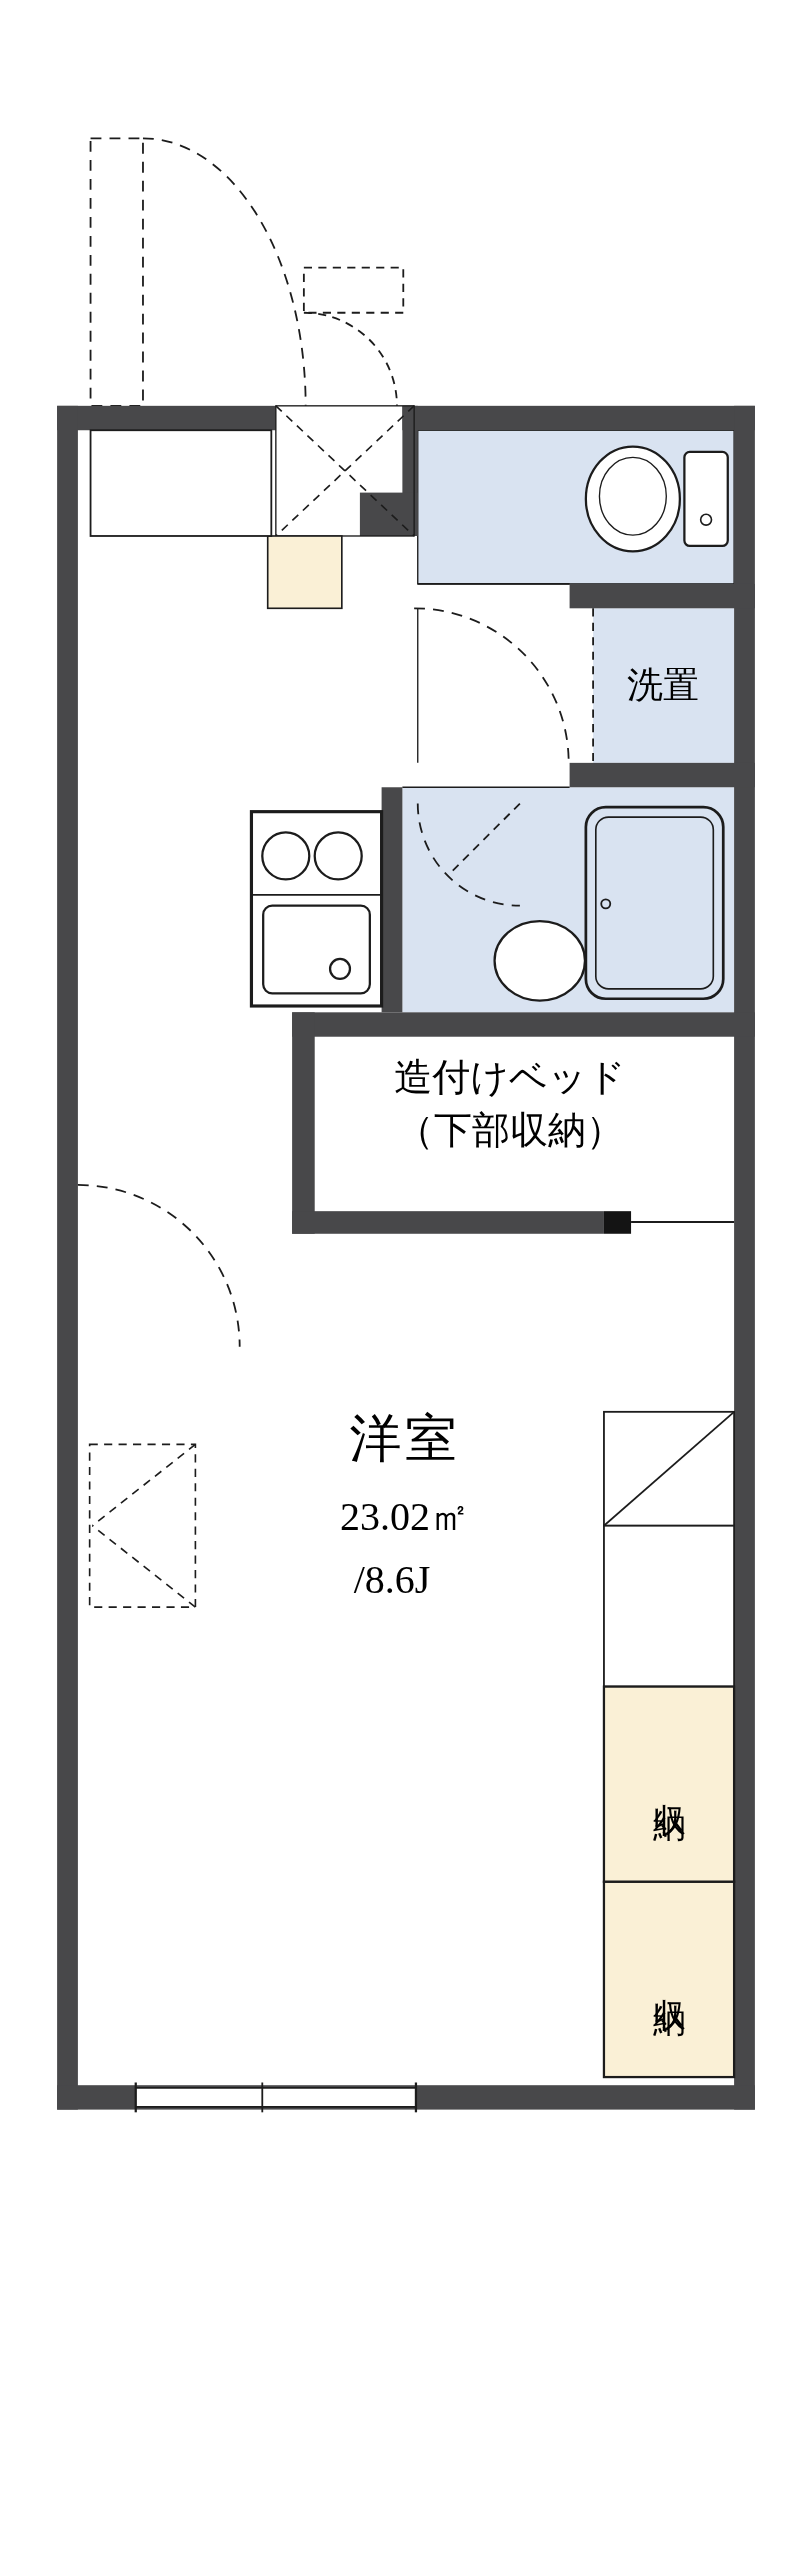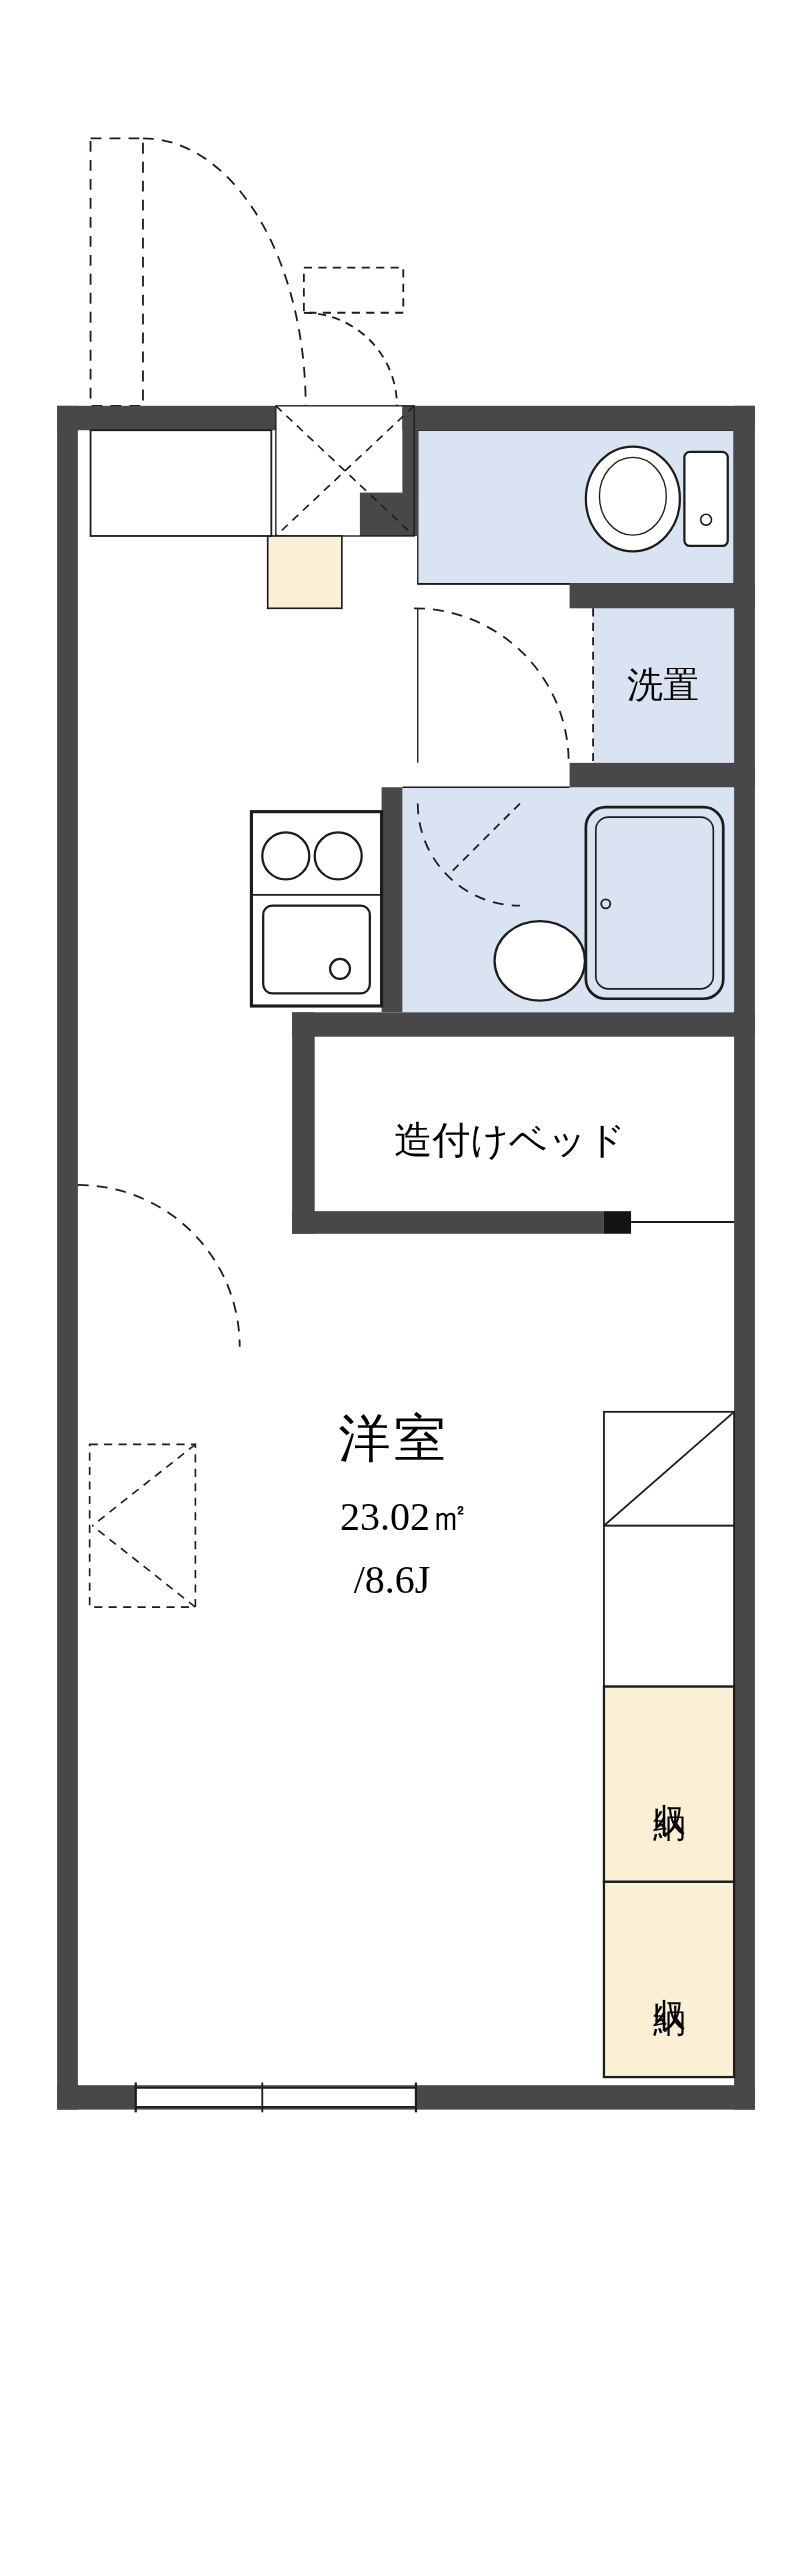--- a/index.html
+++ b/index.html
@@ -151,25 +151,26 @@
       <line x1="150" y1="2310" x2="460" y2="2310" class="f-none s" stroke-width="2"></line>
       <line x1="150" y1="2331" x2="460" y2="2331" class="f-none s" stroke-width="2"></line>
       <line x1="150" y1="2304" x2="150" y2="2337" class="f-none s" stroke-width="2.5"></line>
       <line x1="460" y1="2304" x2="460" y2="2337" class="f-none s" stroke-width="2.5"></line>
       <line x1="290" y1="2304" x2="290" y2="2337" class="f-none s" stroke-width="2"></line>
     </g>
   </svg>
 
   <div class="lbl lbl-laundry" style="left:663px;top:685px;">洗置</div>
 
-  <div class="lbl lbl-bed" style="left:510px;top:1141px;">
+  <div class="lbl lbl-bed" style="left:510px;top:1104px;">
     <div>造付けベッド</div>
+    <div>（下部収納）</div>
   </div>
 
-  <div class="lbl lbl-room-name" style="left:394px;top:1439px;">洋室</div>
+  <div class="lbl lbl-room-name" style="left:405px;top:1439px;">洋室</div>
 
   <div class="lbl lbl-room-area" style="left:405px;top:1517px;">23.02㎡</div>
 
   <div class="lbl lbl-room-area" style="left:392px;top:1580px;">/8.6J</div>
 
   <div class="lbl lbl-storage" style="left:669px;top:1784px;">収納</div>
 
   <div class="lbl lbl-storage" style="left:669px;top:1979px;">収納</div>
 
 </div>

